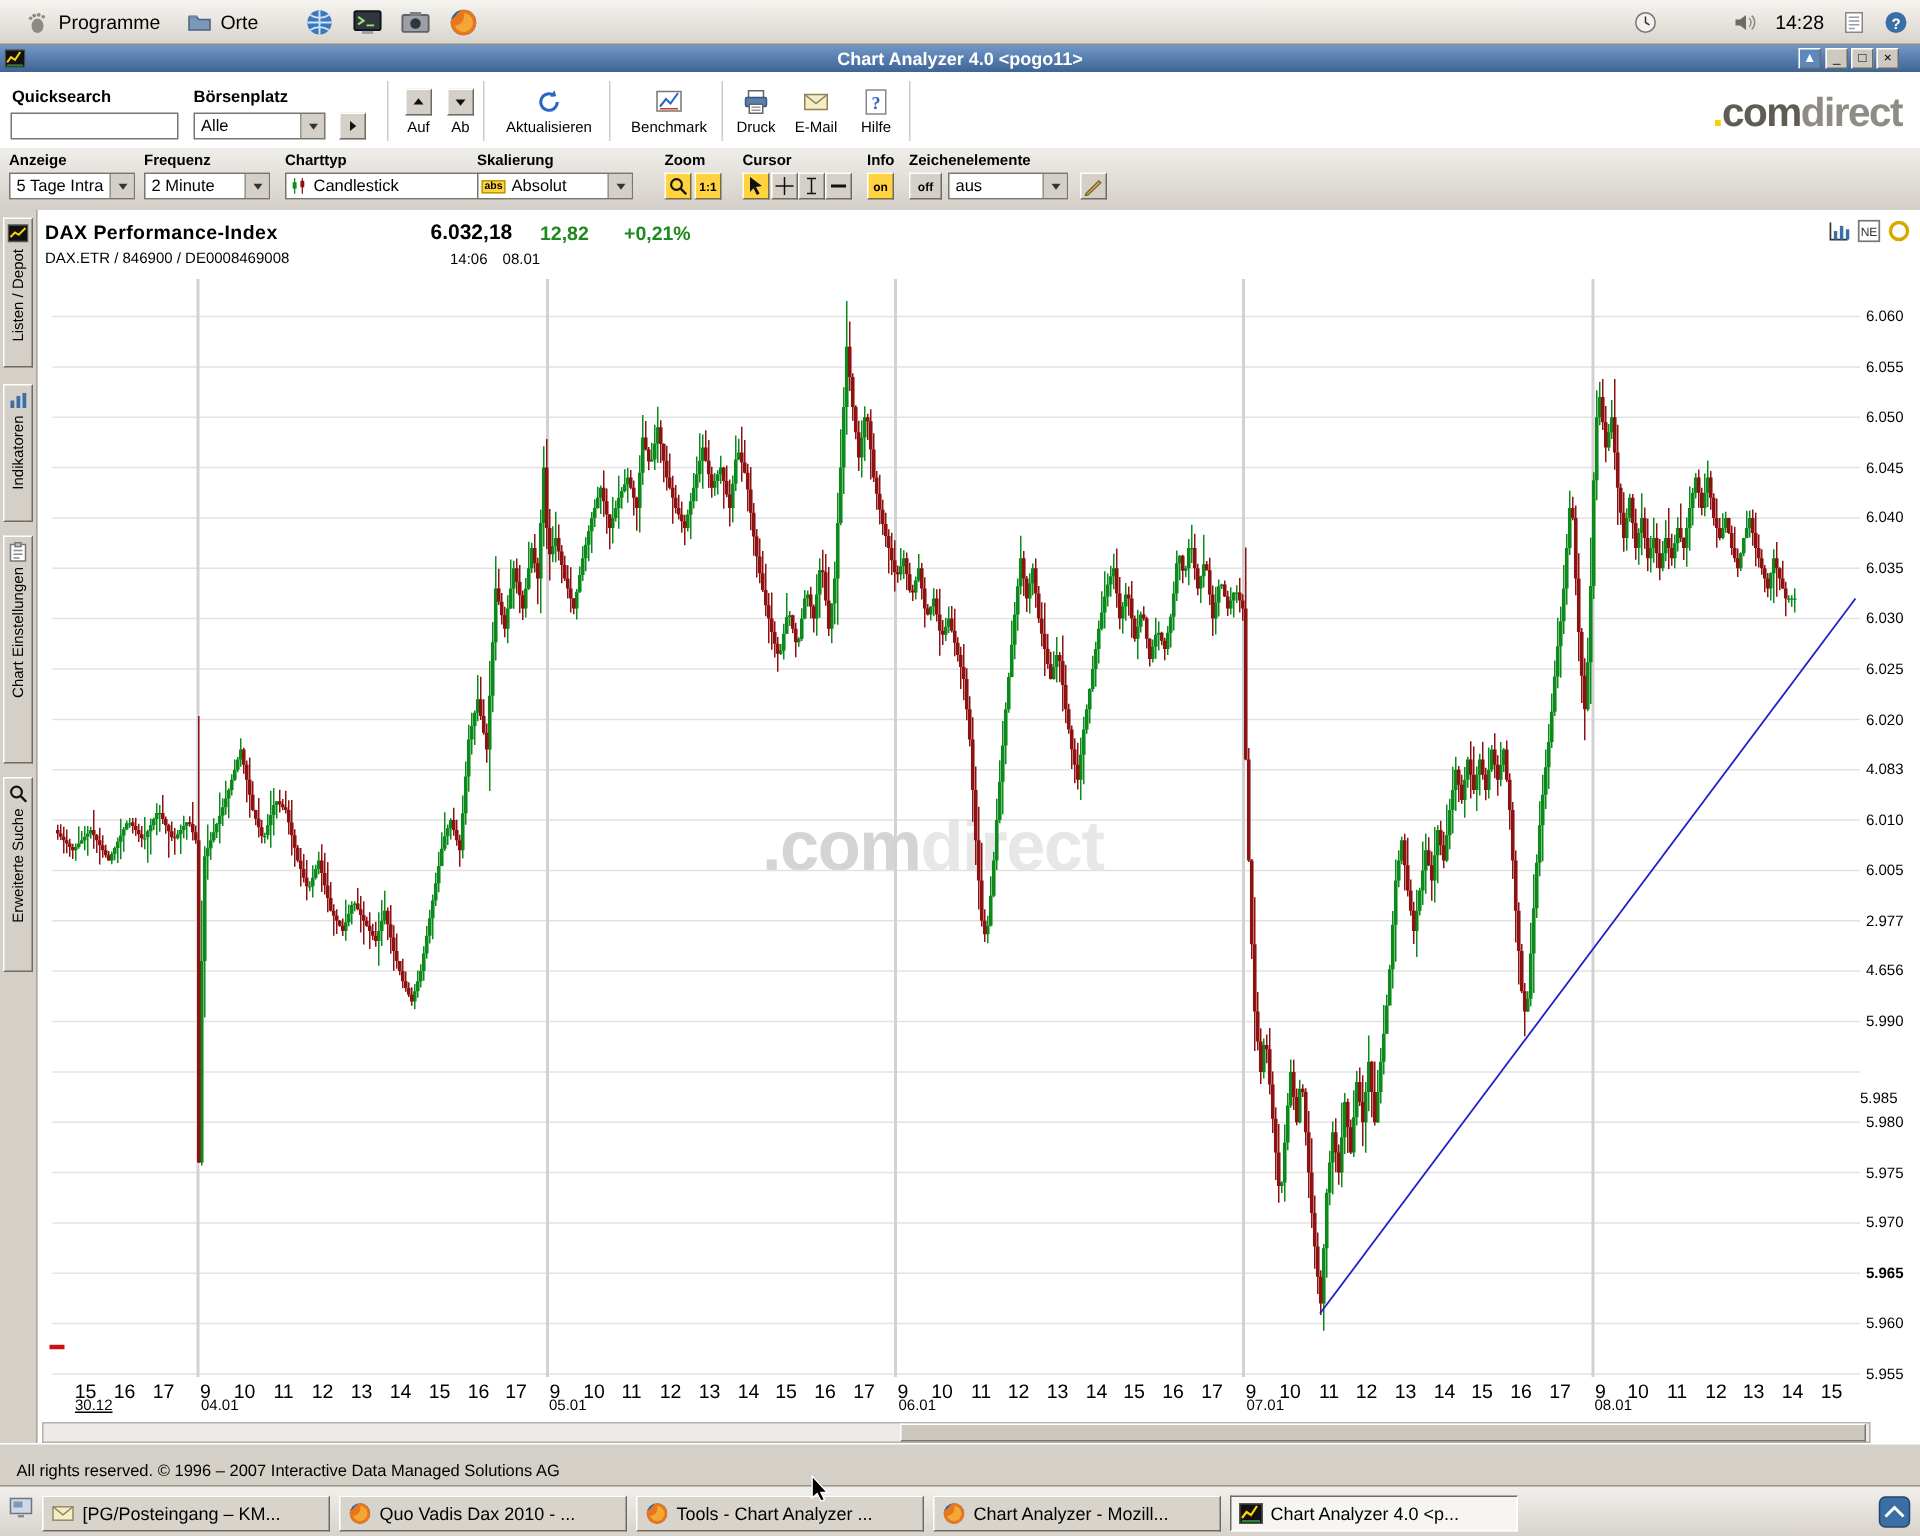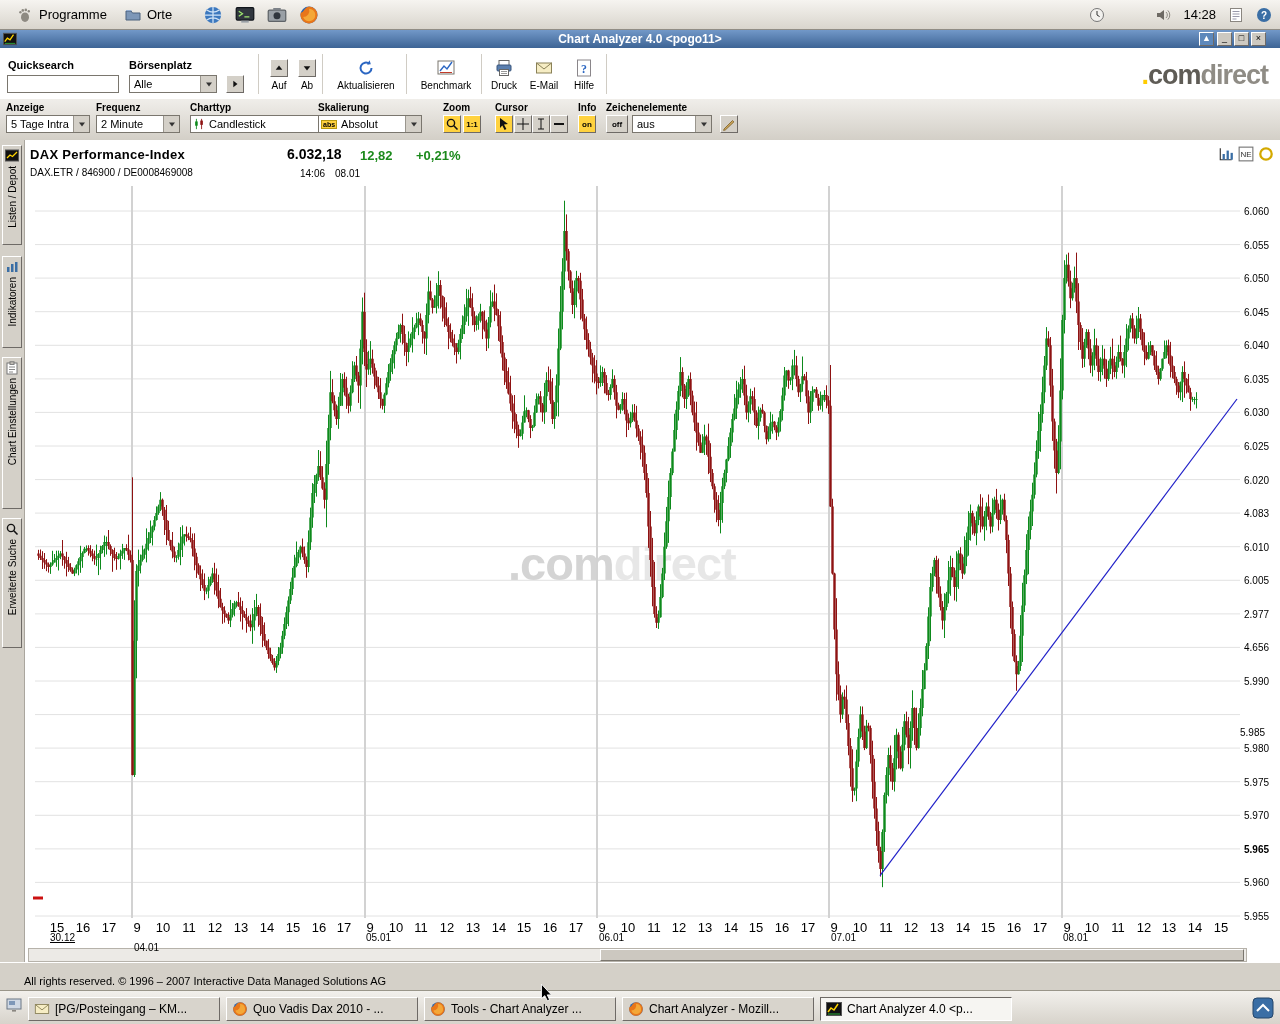--- a/index.html
+++ b/index.html
@@ -61,21 +61,21 @@
 #watermark{position:absolute;left:508px;top:396px;font-size:47px;font-weight:bold;letter-spacing:-1px}
 #watermark .w1{color:#d4d4d4}
 #watermark .w2{color:#e7e7e7}
 #chart-svg{position:absolute;left:0;top:0;width:1280px;height:822px}
 .ylabel{position:absolute;left:1244px;font-size:10px}
 .xlabel{position:absolute;top:780px;font-size:13px;transform:translateX(-50%)}
 .dlabel{position:absolute;top:792px;font-size:10px}
 #hscroll{position:absolute;left:28px;top:808px;width:1219px;height:14px;background:#eceae6;border:1px solid #b6b2aa;box-sizing:border-box}
 #hthumb{position:absolute;left:571px;top:0;width:644px;height:12px;background:#ccc8c0;border:1px solid;border-color:#fff #7a766e #7a766e #fff;box-sizing:border-box}
 
-#statusline{position:absolute;left:0;top:962px;width:1280px;height:36px;background:#d4d0c8;border-top:1px solid #fff;font-size:11px;display:flex;align-items:center;padding-left:24px;box-sizing:border-box}
+#statusline{position:absolute;left:0;top:962px;width:1280px;height:36px;background:#d4d0c8;border-top:1px solid #fff;font-size:11px;display:flex;align-items:center;padding-left:11px;box-sizing:border-box}
 #taskbar{position:absolute;left:0;top:990px;width:1280px;height:34px;background:linear-gradient(#f2f0ec,#d7d3cb);border-top:1px solid #999589;display:flex;align-items:flex-start;padding:6px 6px;box-sizing:border-box}
 #taskbar-buttons{display:flex;gap:6px;margin-left:6px}
 .task-btn{width:192px;height:24px;box-sizing:border-box;background:#d8d4cc;border:1px solid;border-color:#fff #6e6a66 #6e6a66 #fff;display:flex;align-items:center;gap:5px;padding:0 5px;font-size:12px;white-space:nowrap;overflow:hidden;flex:0 0 auto}
 .task-btn.active{background:#f6f5f2;border-color:#6e6a66 #fff #fff #6e6a66}
 #corner-icon{margin-left:auto}
 #mouse{position:absolute;left:540px;top:983px;width:14px;height:20px;pointer-events:none;z-index:50}
 #mouse svg{width:100%;height:100%}
 </style>
 </head>
 <body>
@@ -545,21 +545,21 @@
       <div class="xlabel" style="left: 1014px;">16</div>
       <div class="xlabel" style="left: 1040px;">17</div>
       <div class="xlabel" style="left: 1067px;">9</div>
       <div class="xlabel" style="left: 1092px;">10</div>
       <div class="xlabel" style="left: 1118px;">11</div>
       <div class="xlabel" style="left: 1144px;">12</div>
       <div class="xlabel" style="left: 1169px;">13</div>
       <div class="xlabel" style="left: 1195px;">14</div>
       <div class="xlabel" style="left: 1221px;">15</div>
       <div class="dlabel" style="left: 50px; text-decoration: underline;">30.12</div>
-      <div class="dlabel" style="left: 134px; margin-top: 10px;">04.01</div>
+      <div class="dlabel" style="left: 134px;">04.01</div>
       <div class="dlabel" style="left: 366px;">05.01</div>
       <div class="dlabel" style="left: 599px;">06.01</div>
       <div class="dlabel" style="left: 831px;">07.01</div>
       <div class="dlabel" style="left: 1063px;">08.01</div>
     </div>
 
   <div id="statusline">
     <span>All rights reserved. © 1996 – 2007 Interactive Data Managed Solutions AG</span>
   </div>
 

